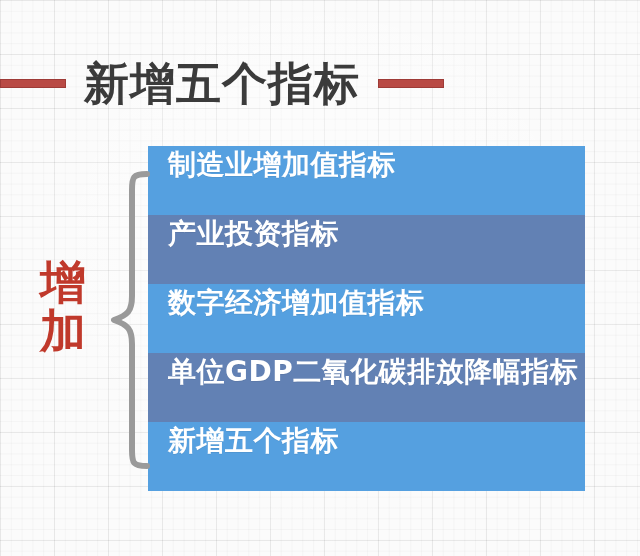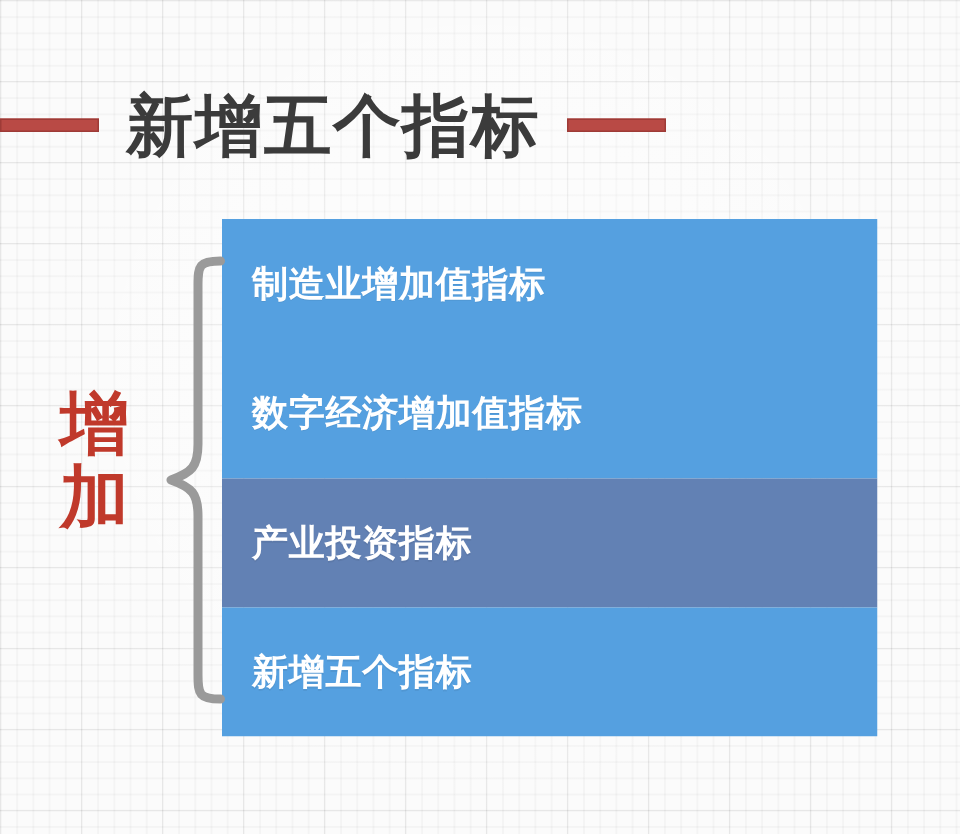--- a/index.html
+++ b/index.html
@@ -111,25 +111,24 @@
     width: 437px;
     height: 345px;
     z-index: 2;
     display: flex;
     flex-direction: column;
     overflow: hidden;
   }
   .panel-row {
     flex: 1 1 0;
     display: flex;
-    align-items: center;
     padding-left: 20px;
     box-sizing: border-box;
     color: #ffffff;
-    font-size: 24px;
+    font-size: 28px;
     font-weight: bold;
     letter-spacing: 0.5px;
     white-space: nowrap;
   }
   .panel-row.tone-light { background: #55a0e0; }
   .panel-row.tone-dark  { background: #6281b4; }
   .panel-row .row-text {
     display: block;
     text-shadow: 0 1px 0 rgba(0,0,0,0.06);
   }
@@ -161,28 +160,31 @@
                C 26 293, 27 296, 41 296" fill="none" stroke="#9a9a9a" stroke-width="6" stroke-linecap="round" stroke-linejoin="round"></path>
     </svg>
   </div>
 
   <div class="panel">
 
     <div class="panel-row tone-light">
       <span class="row-text">制造业增加值指标</span>
     </div>
 
+    <div class="panel-row tone-dark">
+      <span class="row-text">产业投资指标</span>
+    </div>
+
     <div class="panel-row tone-light">
       <span class="row-text">数字经济增加值指标</span>
     </div>
 
     <div class="panel-row tone-dark">
-      <span class="row-text">产业投资指标</span>
+      <span class="row-text">单位GDP二氧化碳排放降幅指标</span>
     </div>
-
 
     <div class="panel-row tone-light">
       <span class="row-text">新增五个指标</span>
     </div>
 
   </div>
 
 </div>
 
 </body></html>

